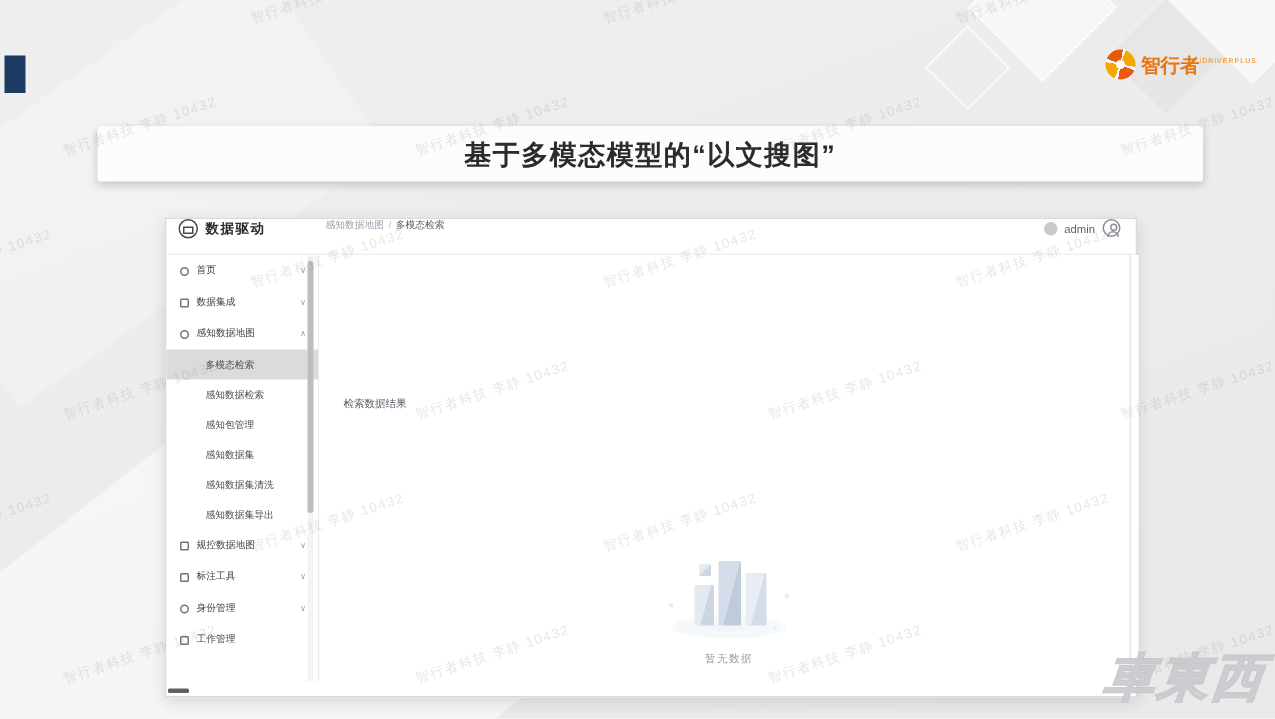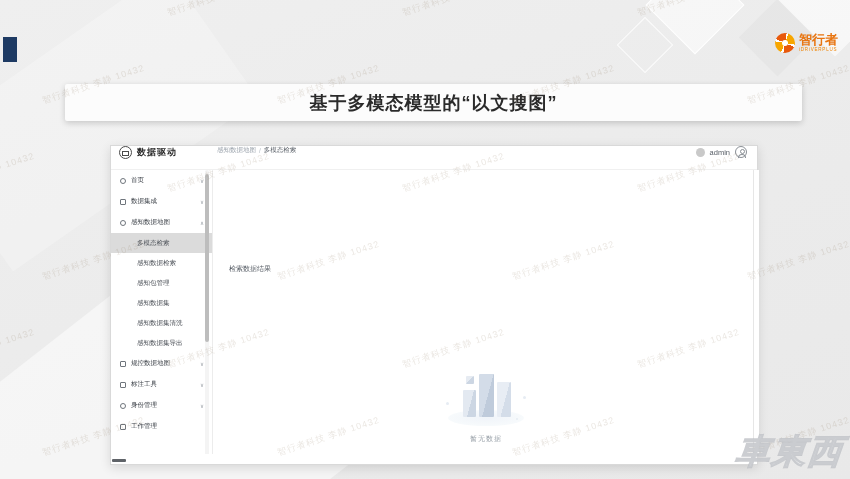--- a/index.html
+++ b/index.html
@@ -16,21 +16,21 @@
   .deco-band2 { left:-60px; top:40px; width:300px; height:160px; transform:rotate(-35deg); background:rgba(255,255,255,.25); }
 
   
   .top-header { position:absolute; left:0; top:0; width:100%; height:78px; }
   .navy-block { position:absolute; left:3px; top:37px; width:14px; height:25px; background:#1d3a63; }
   .slide-title { position:absolute; left:31px; top:36px; font-size:20px; font-weight:500; color:#2e2e2e; letter-spacing:.5px; }
   .brand { position:absolute; right:12px; top:33px; display:flex; align-items:center; }
   .brand-icon { width:20px; height:20px; border-radius:50%; margin-right:4px; position:relative;
     background:conic-gradient(from 20deg,#f7a600 0 22%,#fff 22% 26%,#e8590c 26% 47%,#fff 47% 51%,#f7a600 51% 72%,#fff 72% 76%,#e8590c 76% 97%,#fff 97%); }
   .brand-icon::after { content:""; position:absolute; left:7px; top:7px; width:6px; height:6px; border-radius:50%; background:#fff; }
-  .brand-text { display:flex; flex-direction:column; line-height:1; }
+  .brand-text { display:flex; flex-direction:row; line-height:1; }
   .brand-name { font-size:13px; font-weight:bold; color:#e87511; }
   .brand-sub { font-size:4.5px; color:#f08300; letter-spacing:.8px; margin-top:2px; }
 
   
   .banner { position:absolute; left:65px; top:84px; width:737px; height:37px; background:#fcfcfc; border-radius:2px;
     box-shadow:0 2px 6px rgba(0,0,0,.18); display:flex; align-items:center; justify-content:center; }
   .banner-title { font-size:18px; font-weight:bold; color:#2b2b2b; letter-spacing:1px; }
 
   
   .app { position:absolute; left:110px; top:145px; width:648px; height:320px; background:#fff; border:1px solid #d9d9d9; box-shadow:0 3px 10px rgba(0,0,0,.12); }

